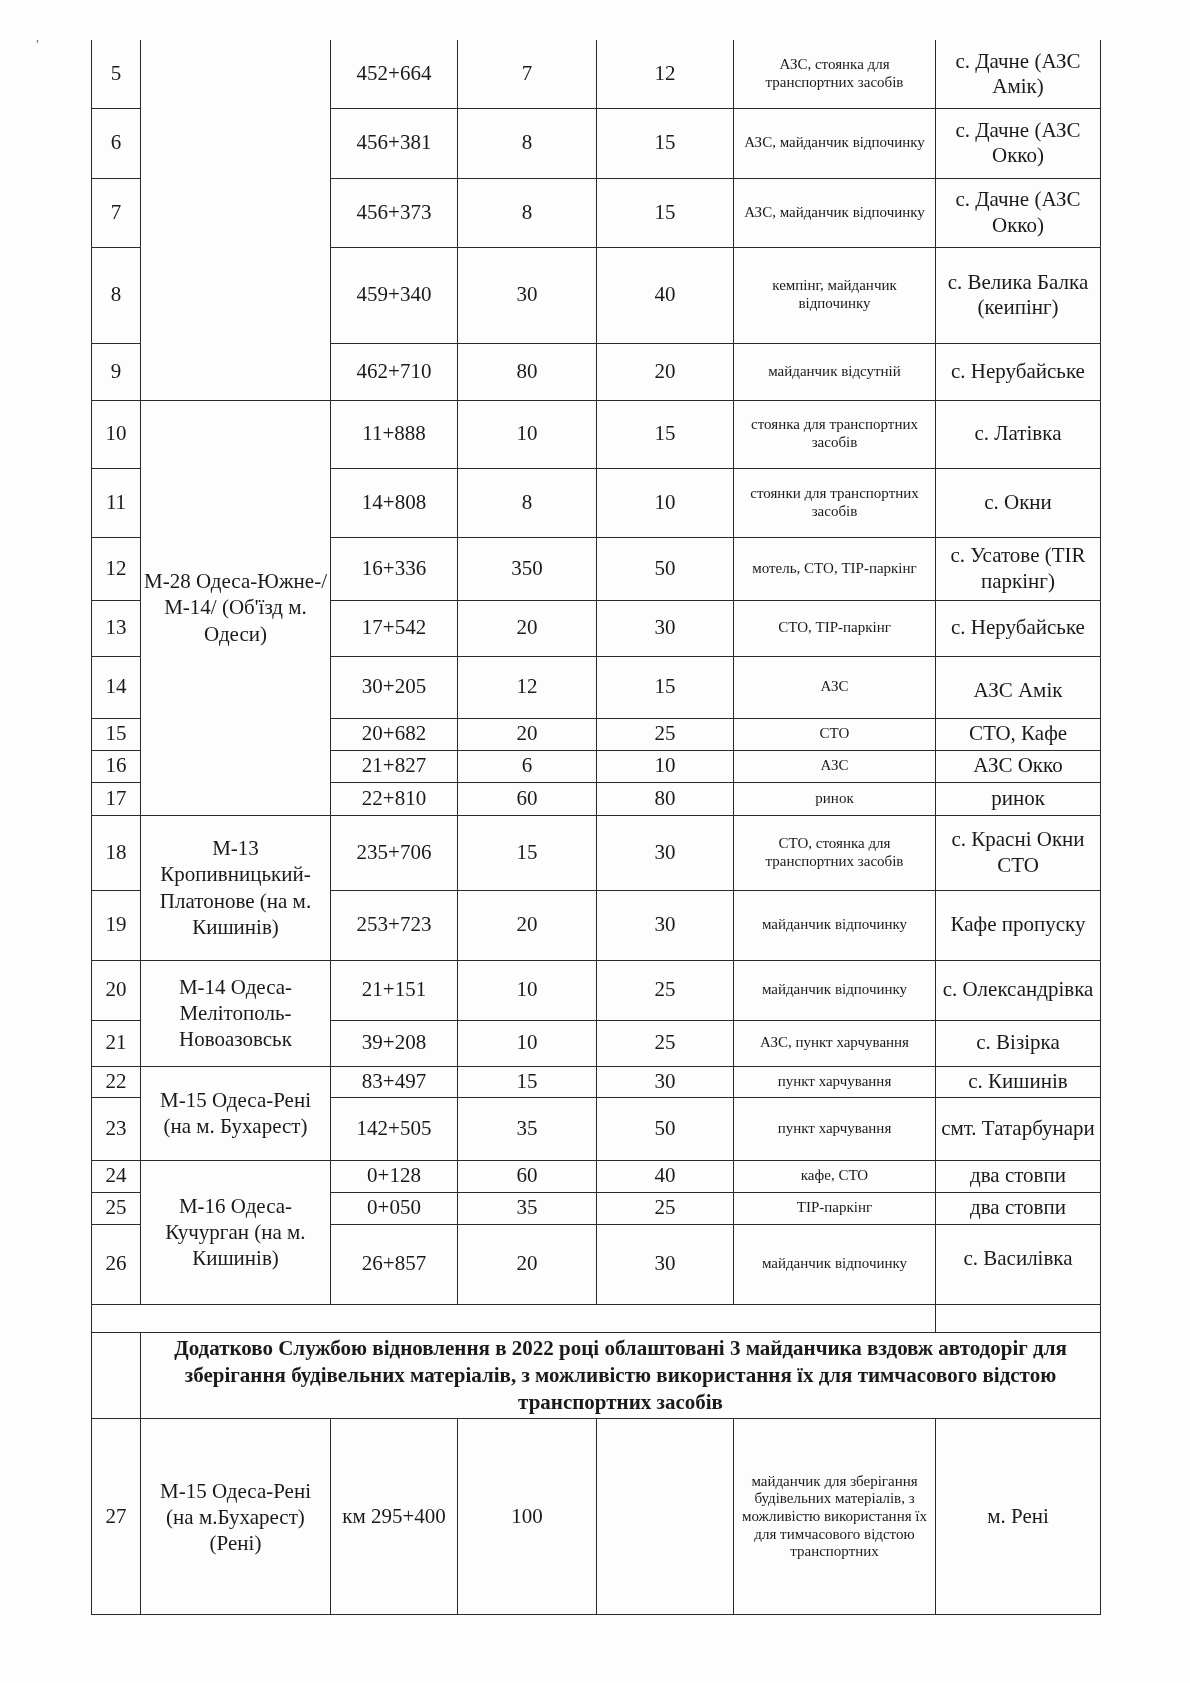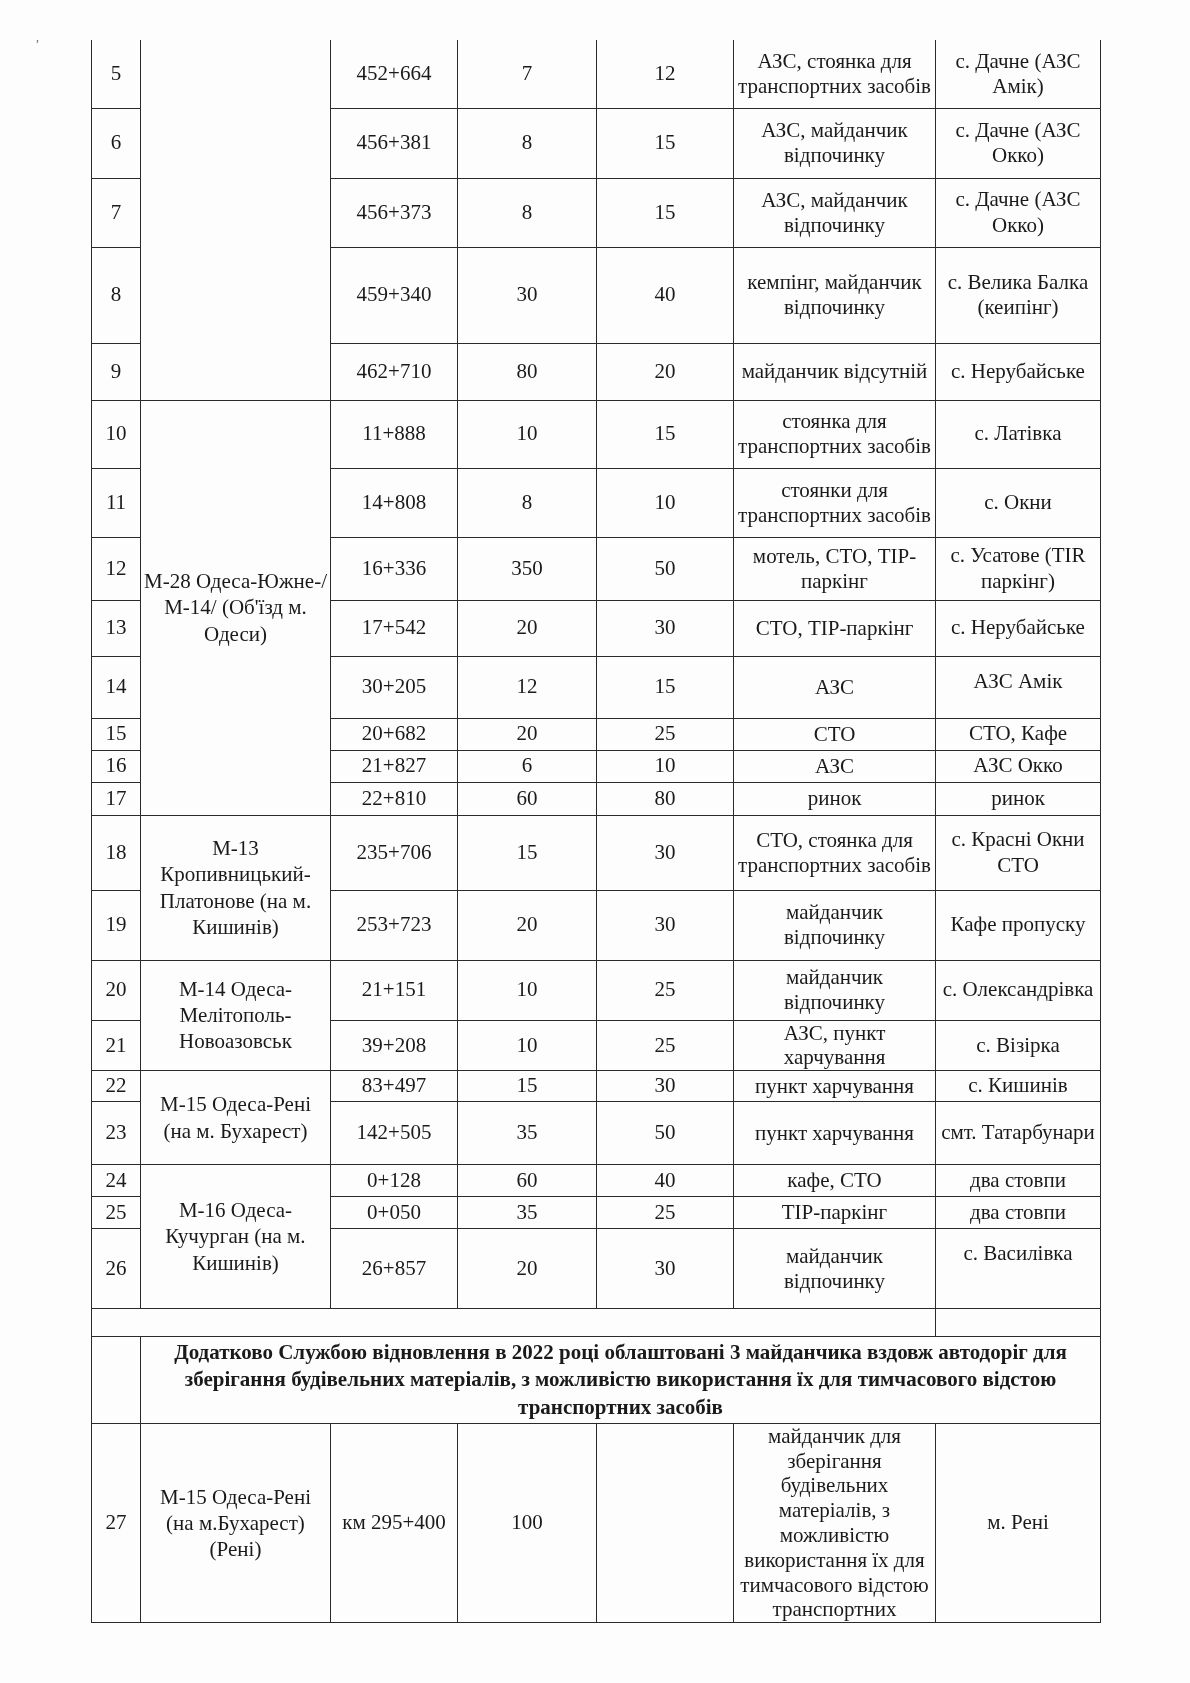--- a/index.html
+++ b/index.html
@@ -7,23 +7,23 @@
          font-family:"Liberation Serif","DejaVu Serif",serif; color:#1a1a1a; }
   .page { position:absolute; left:0; top:0; width:1190px; height:1683px; background:#fdfdfd; }
   .tick { position:absolute; left:36px; top:30px; font-size:12px; color:#666; }
   table { position:absolute; left:91px; top:40px; border-collapse:collapse; table-layout:fixed; }
   td { border:1.3px solid #2a2a2a; text-align:center; vertical-align:middle; padding:0 3px;
        line-height:1.12; }
   table tr:first-child td { border-top:none; }
   .num { font-size:21px; }
   .road { font-size:21px; line-height:1.25; }
   .km, .v1, .v2 { font-size:21px; }
-  .type { font-size:21px; line-height:1.18; }
+  .type { font-size:15px; line-height:1.18; }
   .place { font-size:21px; line-height:1.2; }
-  .place.top { vertical-align:top; padding-top:12px; }
+  .place.top { vertical-align:top; padding-top:21px; }
   .heading { font-weight:bold; font-size:21px; line-height:1.3; padding:2px 8px; }
 </style>
 </head>
 <body>
 
 <div class="page">
   <span class="tick">,</span>
 
   <table>
     <colgroup>

